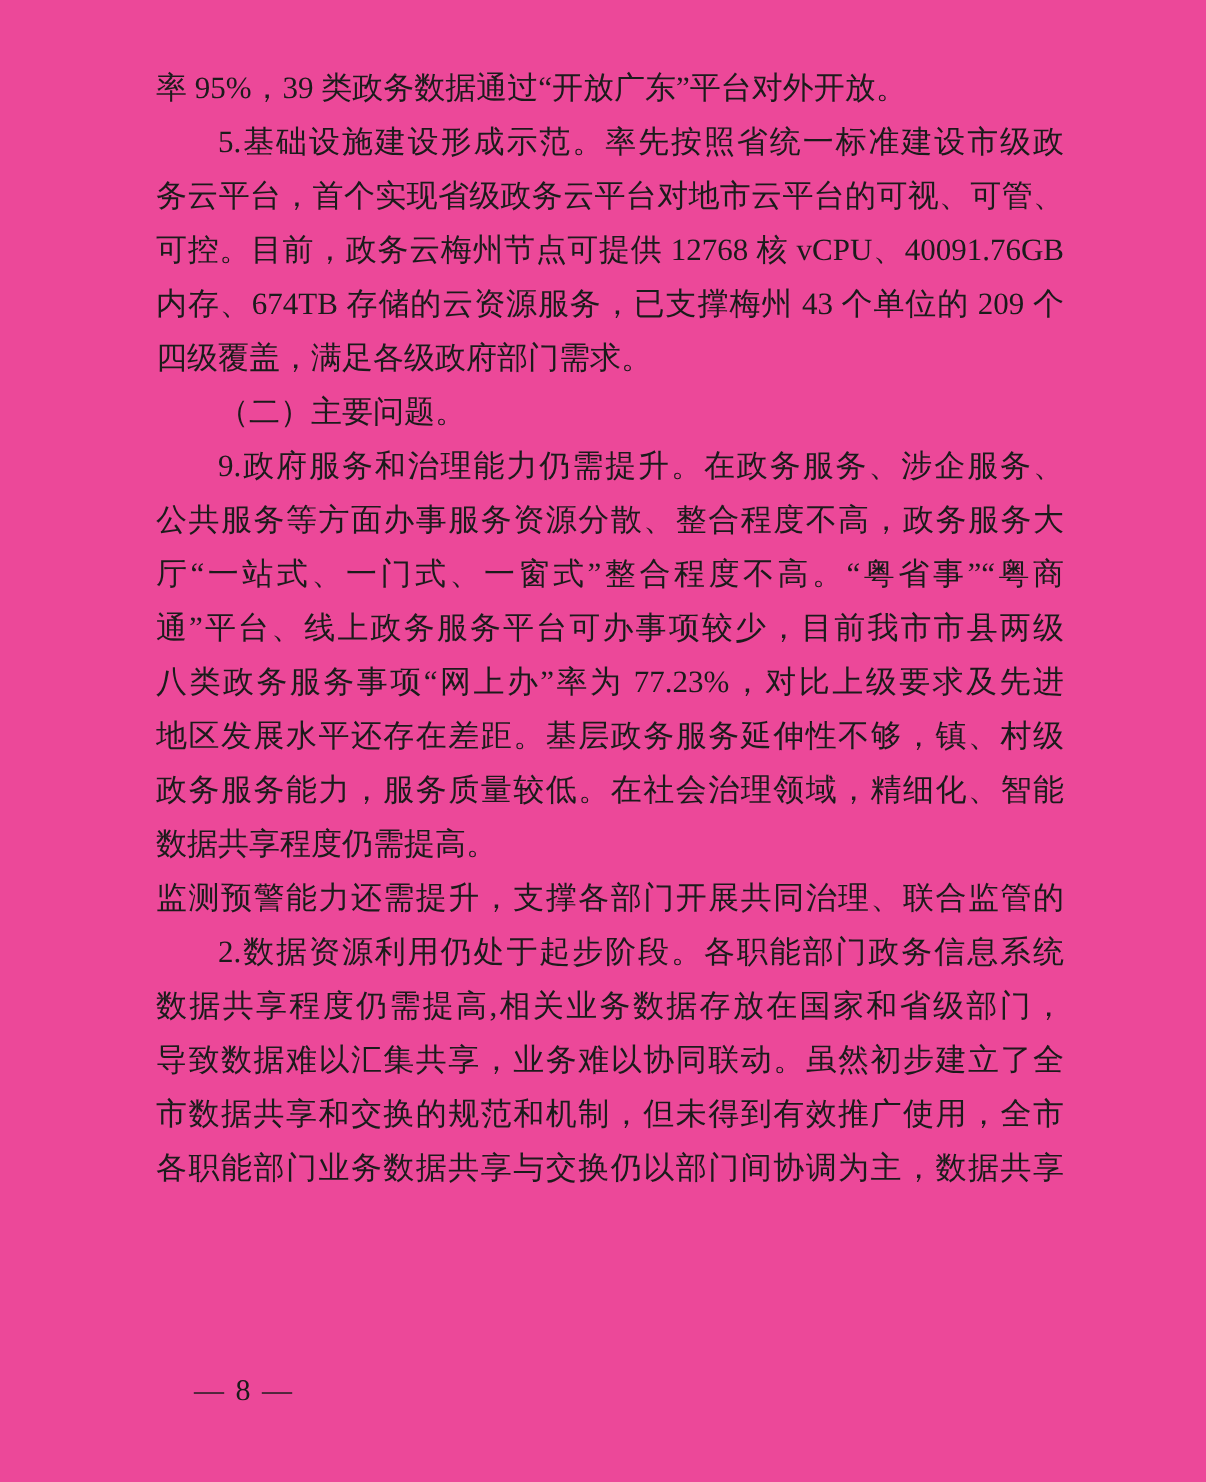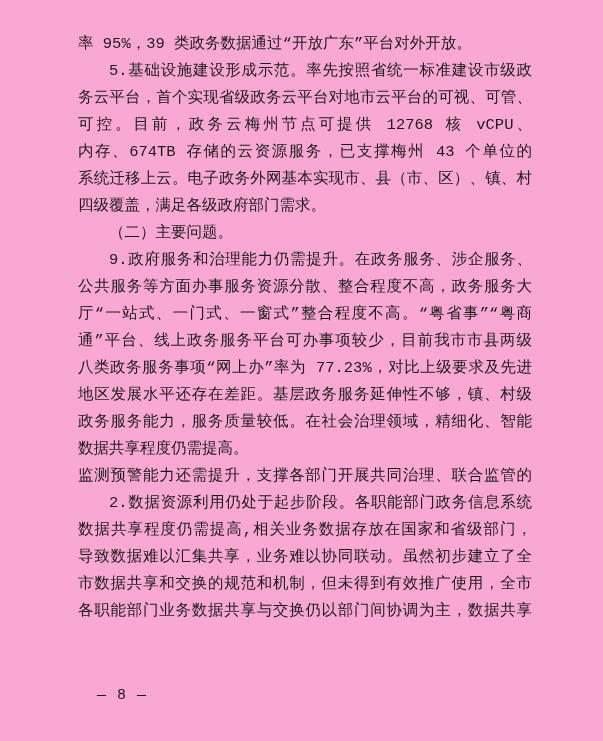--- a/index.html
+++ b/index.html
@@ -4,22 +4,22 @@
 <style>
   html, body {
     margin: 0;
     padding: 0;
     background: #ffffff;
   }
   .page {
     position: relative;
     width: 603px;
     height: 741px;
-    background: #f9a8d4;
-    font-family: Liberation Mono, monospace;
+    background: #ec4899;
+    font-family: Liberation Serif, serif;
     color: #1b1b1b;
     overflow: hidden;
   }
   .text-block {
     position: absolute;
     left: 78px;
     top: 31px;
     width: 454px;
   }
   .line {
@@ -51,21 +51,20 @@
 </head>
 <body>
 
 <div class="page">
   <div class="text-block" id="lines-container">
       <div class="line">率 95%，39 类政务数据通过“开放广东”平台对外开放。</div>
       <div class="line indent justify">5.基础设施建设形成示范。率先按照省统一标准建设市级政</div>
       <div class="line justify">务云平台，首个实现省级政务云平台对地市云平台的可视、可管、</div>
       <div class="line justify">可控。目前，政务云梅州节点可提供 12768 核 vCPU、40091.76GB</div>
       <div class="line justify">内存、674TB 存储的云资源服务，已支撑梅州 43 个单位的 209 个</div>
-      <div class="line justify">系统迁移上云。电子政务外网基本实现市、县（市、区）、镇、村</div>
       <div class="line">四级覆盖，满足各级政府部门需求。</div>
       <div class="line indent">（二）主要问题。</div>
       <div class="line indent justify">9.政府服务和治理能力仍需提升。在政务服务、涉企服务、</div>
       <div class="line justify">公共服务等方面办事服务资源分散、整合程度不高，政务服务大</div>
       <div class="line justify">厅“一站式、一门式、一窗式”整合程度不高。“粤省事”“粤商</div>
       <div class="line justify">通”平台、线上政务服务平台可办事项较少，目前我市市县两级</div>
       <div class="line justify">八类政务服务事项“网上办”率为 77.23%，对比上级要求及先进</div>
       <div class="line justify">地区发展水平还存在差距。基层政务服务延伸性不够，镇、村级</div>
       <div class="line justify">政务服务能力，服务质量较低。在社会治理领域，精细化、智能</div>
       <div class="line">数据共享程度仍需提高。</div>

